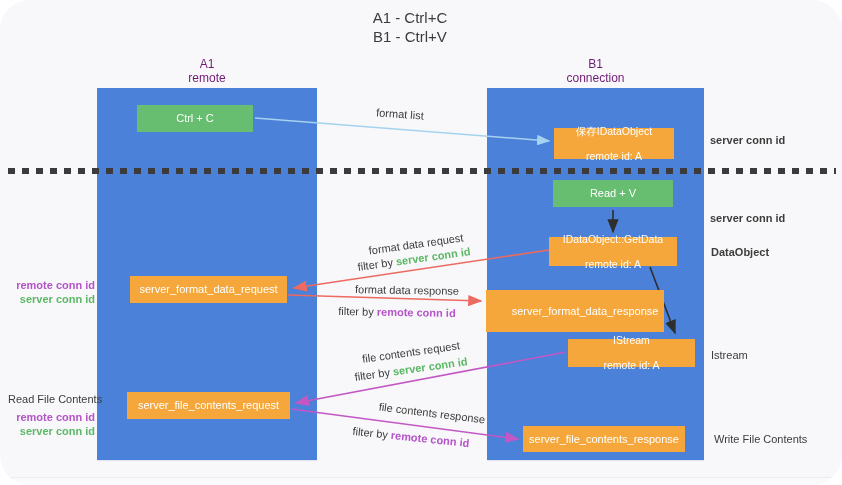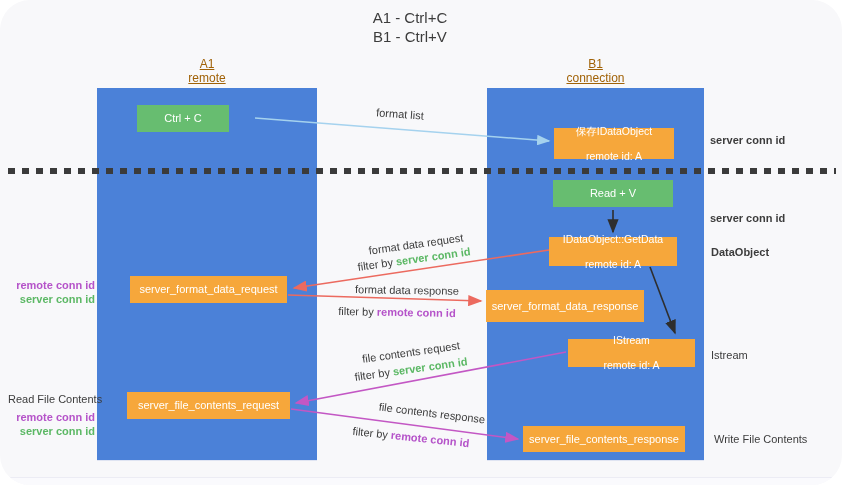--- a/index.html
+++ b/index.html
@@ -12,21 +12,21 @@
     background:var(--bg);
     border-radius:30px;
   }
   .abs{position:absolute;}
   .title{
     top:8px;left:310px;width:200px;text-align:center;
     font-size:15px;line-height:19px;color:var(--text_dark);z-index:5;
   }
   .col-header{
     top:57px;text-align:center;font-size:12px;line-height:14px;
-    color:#a16207;z-index:5;text-decoration:underline;
+    color:#701a75;z-index:5;
   }
   .column{
     top:88px;height:372px;background:var(--column_blue);z-index:1;
     box-shadow:0 1px 0 #dfe4f2;
   }
   #col-left,#hdr-left{left:97px;width:220px;}
   #col-right,#hdr-right{left:487px;width:217px;}
   svg#connectors{left:0;top:0;z-index:2;}
   .node{
     z-index:3;display:flex;flex-direction:column;align-items:center;
@@ -90,21 +90,21 @@
     <line x1="8" y1="171" x2="836" y2="171" style="stroke:var(--dotted_line)" stroke-width="6" stroke-dasharray="7 7"></line>
     <line x1="255" y1="118" x2="549" y2="141" style="stroke:var(--arrow_lightblue)" stroke-width="1.5" marker-end="url(#mk-blue)"></line>
     <line x1="613" y1="210" x2="613" y2="232" style="stroke:var(--arrow_black)" stroke-width="1.6" marker-end="url(#mk-black)"></line>
     <line x1="650" y1="267" x2="675" y2="333" style="stroke:var(--arrow_black)" stroke-width="1.6" marker-end="url(#mk-black)"></line>
     <line x1="549" y1="250" x2="294" y2="288" style="stroke:var(--arrow_red)" stroke-width="1.6" marker-end="url(#mk-red)"></line>
     <line x1="288" y1="295" x2="481" y2="301" style="stroke:var(--arrow_red)" stroke-width="1.6" marker-end="url(#mk-red)"></line>
     <line x1="566" y1="352" x2="296" y2="403" style="stroke:var(--arrow_magenta)" stroke-width="1.6" marker-end="url(#mk-magenta)"></line>
     <line x1="291" y1="409" x2="518" y2="439" style="stroke:var(--arrow_magenta)" stroke-width="1.6" marker-end="url(#mk-magenta)"></line>
   </svg>
 
-  <div class="abs node green" style="left:137px;top:105px;width:92px;height:27px;">
+  <div class="abs node green" style="left:137px;top:105px;width:116px;height:27px;">
     <div>Ctrl + C</div>
   </div>
 
   <div class="abs node orange" style="left:554px;top:128px;width:120px;height:31px;">
     <div class="l2">保存IDataObject</div>
     <div class="l2">remote id: A</div>
   </div>
 
   <div class="abs node green" style="left:553px;top:180px;width:120px;height:27px;">
     <div>Read + V</div>
@@ -112,21 +112,21 @@
 
   <div class="abs node orange" style="left:549px;top:237px;width:128px;height:29px;">
     <div class="l2">IDataObject::GetData</div>
     <div class="l2">remote id: A</div>
   </div>
 
   <div class="abs node orange" style="left:130px;top:276px;width:157px;height:27px;">
     <div>server_format_data_request</div>
   </div>
 
-  <div class="abs node orange" style="left:486px;top:290px;width:158px;height:32px;">
+  <div class="abs node orange" style="left:486px;top:290px;width:158px;height:42px;padding-left:20px;">
     <div>server_format_data_response</div>
   </div>
 
   <div class="abs node orange" style="left:568px;top:339px;width:127px;height:28px;">
     <div class="l2">IStream</div>
     <div class="l2">remote id: A</div>
   </div>
 
   <div class="abs node orange" style="left:127px;top:392px;width:163px;height:27px;">
     <div>server_file_contents_request</div>

